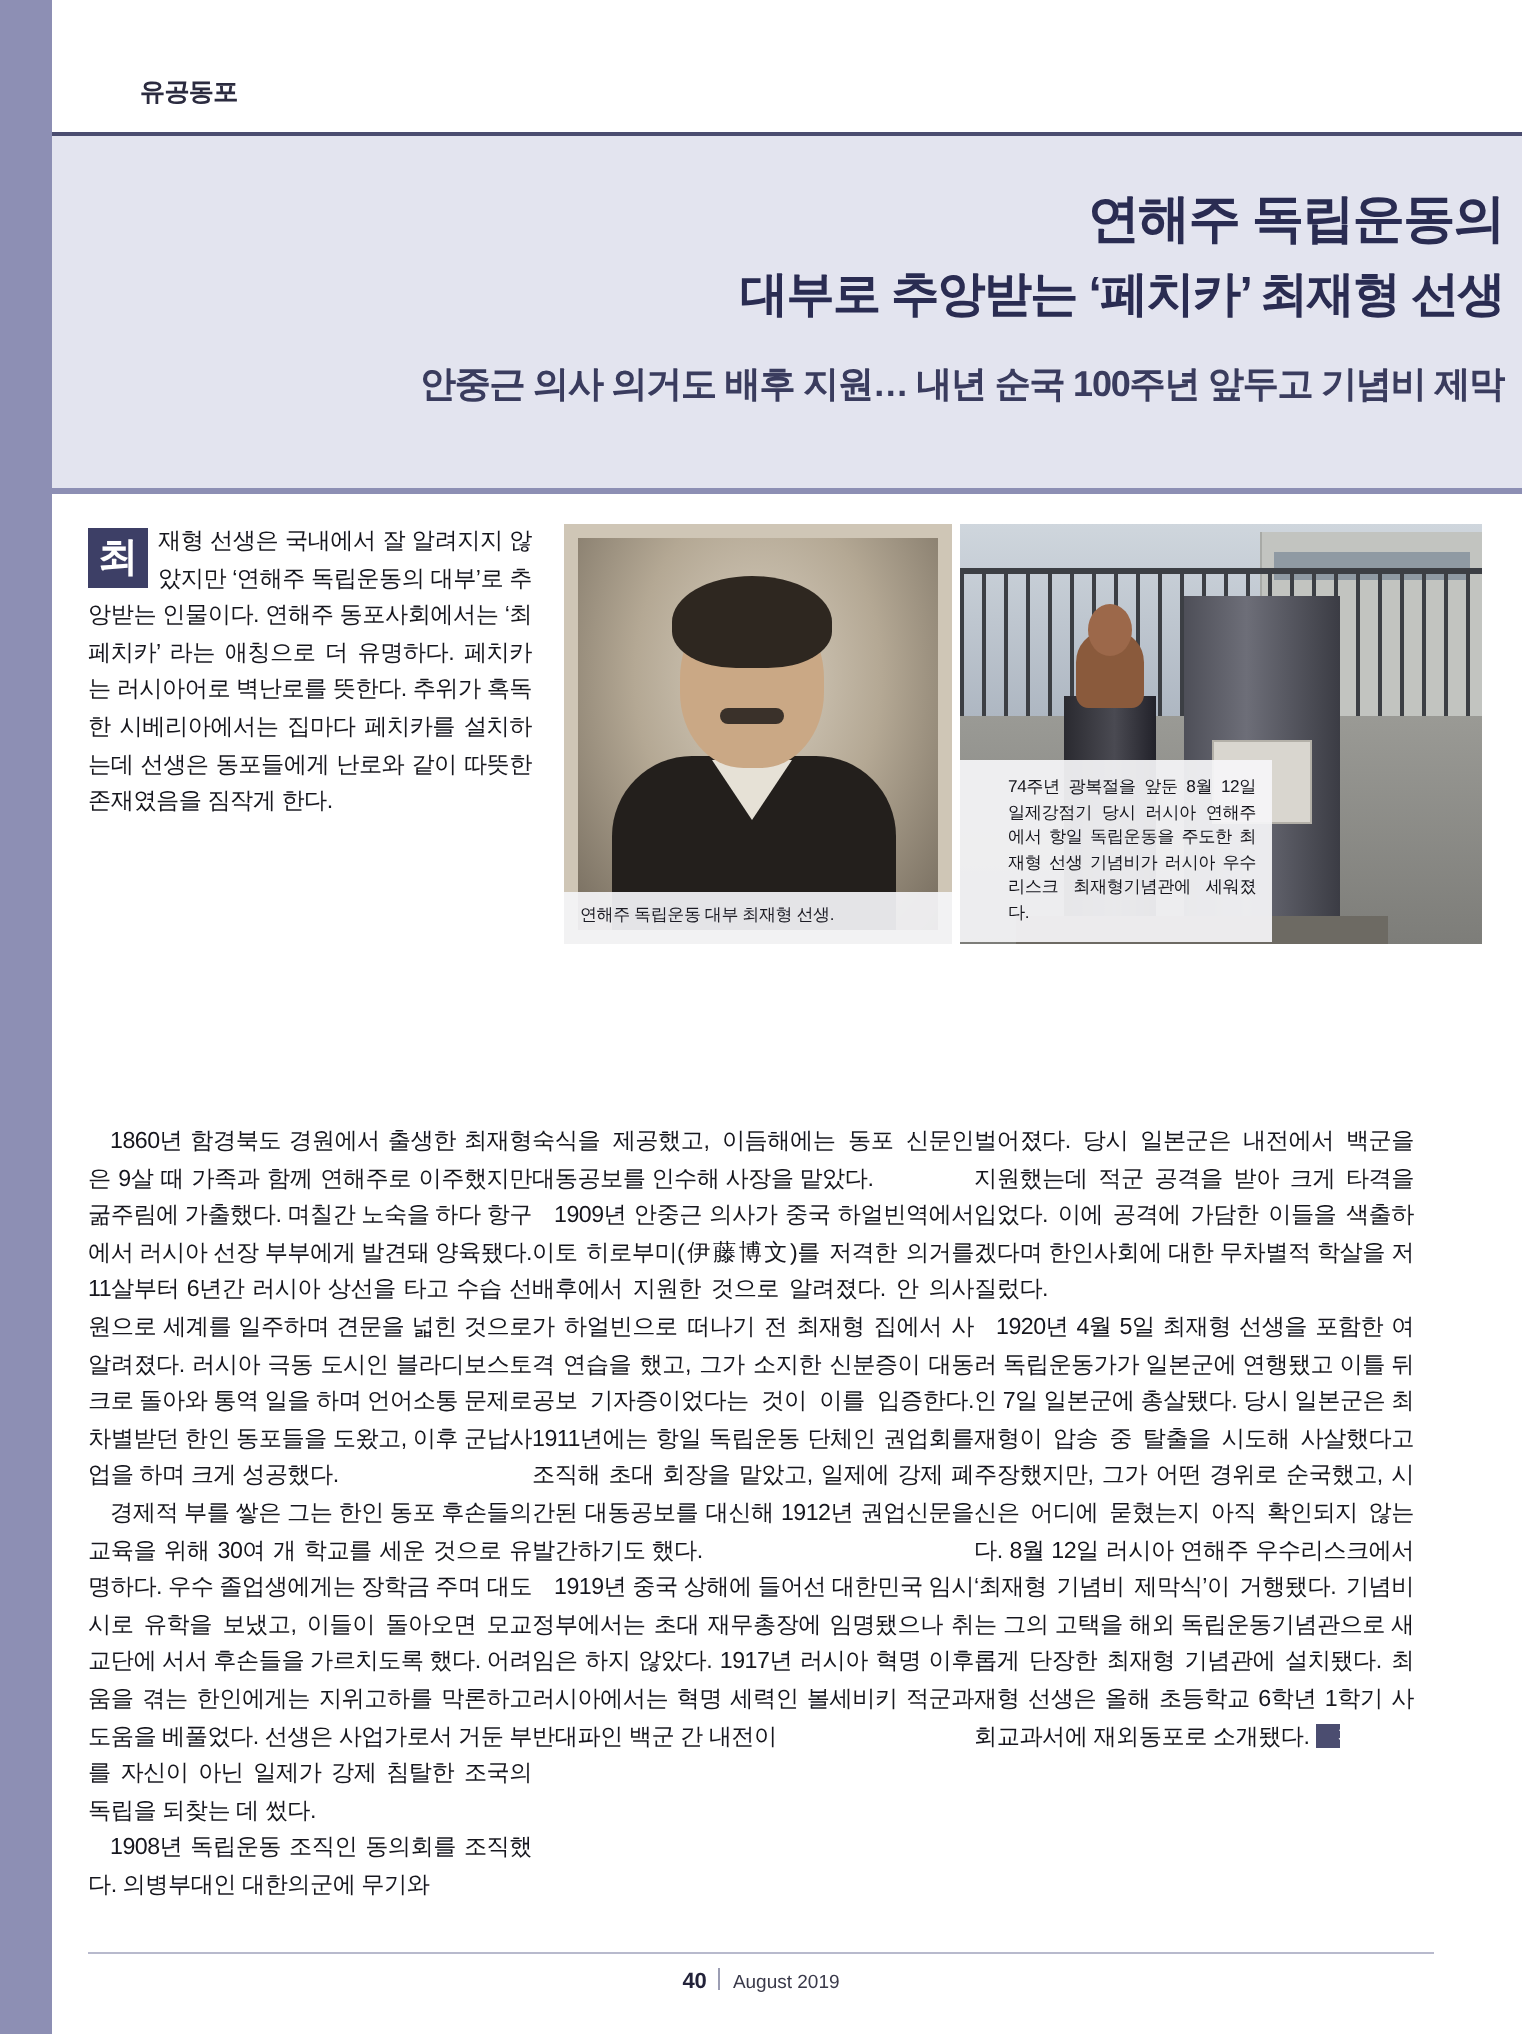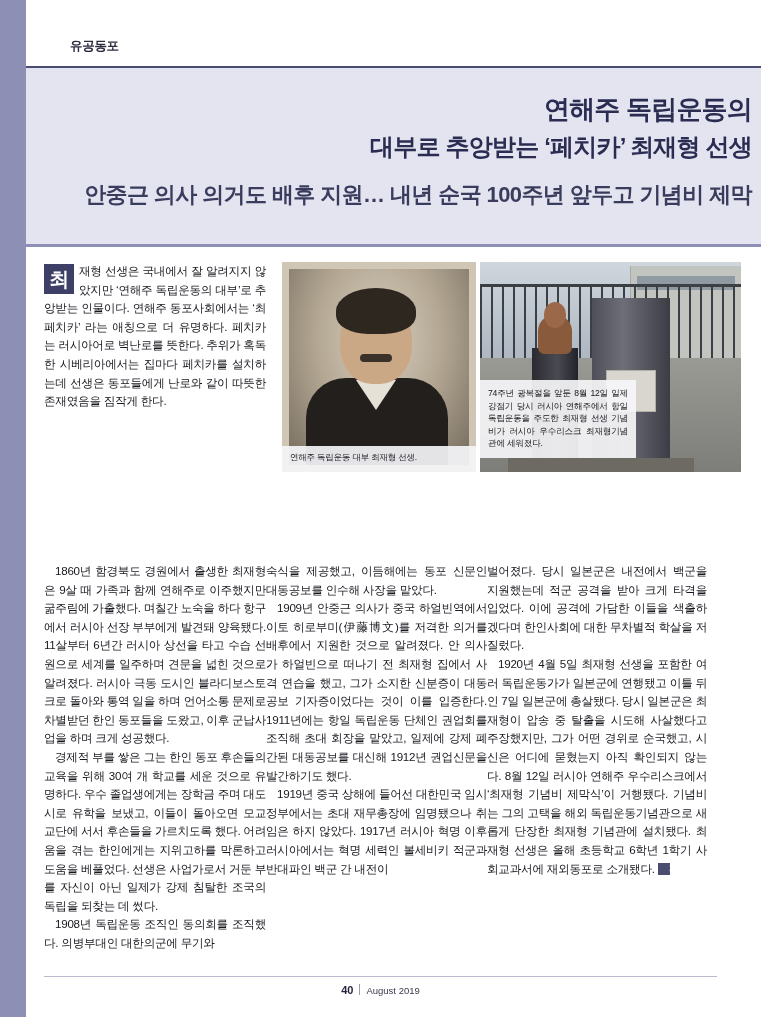--- a/index.html
+++ b/index.html
@@ -82,21 +82,21 @@
     font-size: 24px;
     font-weight: bold;
     color: #2a2c52;
     letter-spacing: -0.8px;
     white-space: nowrap;
   }
   .title-band .sub {
     position: absolute;
     right: 26px;
     top: 112px;
-    font-size: 22px;
+    font-size: 18px;
     font-weight: bold;
     color: #3a3c5e;
     letter-spacing: -0.6px;
     white-space: nowrap;
   }
   .band-bottom-rule {
     position: absolute;
     left: 26px;
     top: 244px;
     width: 735px;
@@ -305,21 +305,21 @@
     width: 186px; height: 14px;
     background: #6d6a63;
   }
   .photo-caption-box {
     position: absolute;
     left: 198px;
     top: 118px;
     width: 156px;
     background: rgba(245,245,248,0.93);
     box-sizing: border-box;
-    padding: 7px 8px 8px 8px;
+    padding: 7px 8px 8px 24px;
     font-size: 8.6px;
     line-height: 12.6px;
     color: #15151c;
     letter-spacing: -0.2px;
     text-align: justify;
   }
   
   .columns {
     position: absolute;
     left: 0;

